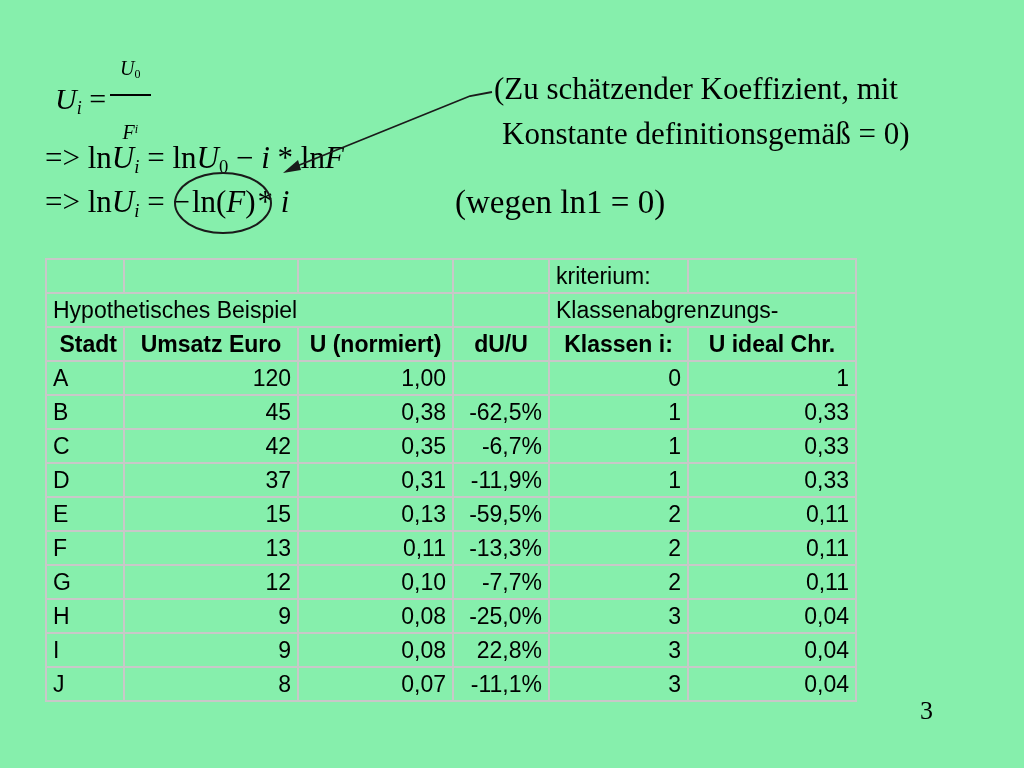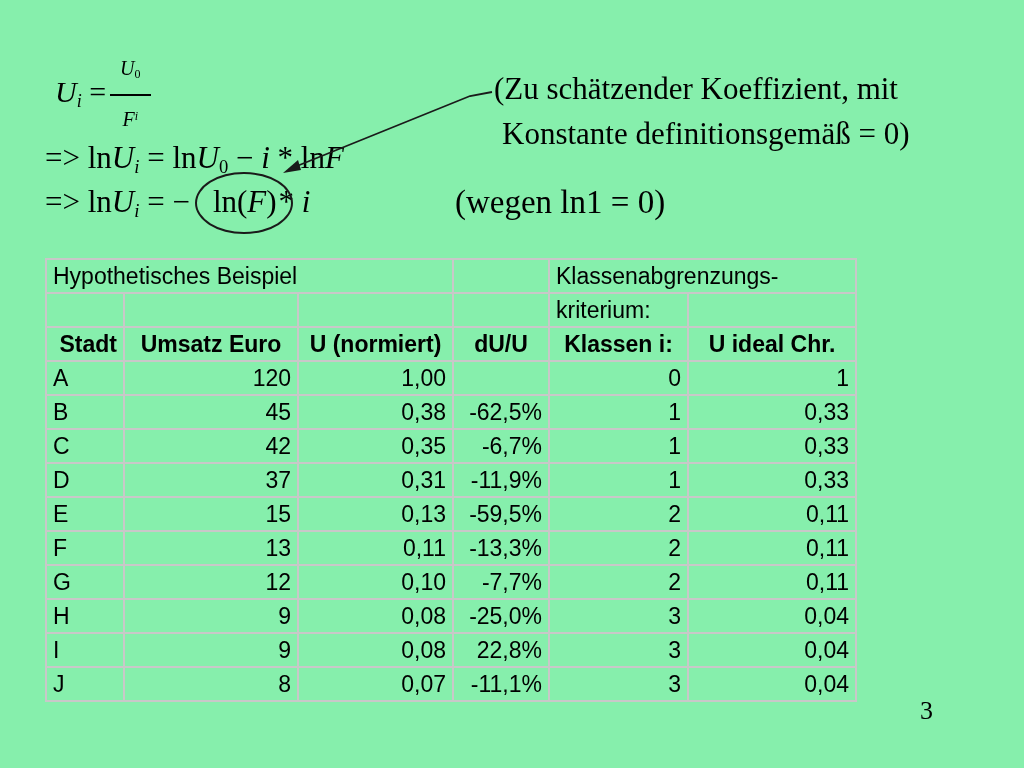--- a/index.html
+++ b/index.html
@@ -18,26 +18,26 @@
   .seg-rm  { font-style: normal; }
   .seg-it  { font-style: italic; }
   .seg-sub-it { font-style: italic; font-size: 0.60em; vertical-align: -0.28em; letter-spacing:0; }
   .seg-sub-rm { font-style: normal; font-size: 0.60em; vertical-align: -0.28em; }
   .seg-sup-it { font-style: italic; font-size: 0.60em; vertical-align: 0.52em; }
 
   .f1 { left: 55px; top: 50px; font-size: 30px; display: flex; align-items: center; }
   .f1 .lhs { display: inline-block; }
   .frac { display: inline-block; text-align: center; font-size: 20px; margin-left: 4px; }
   .frac .num { display: block; padding: 0 10px 2px 10px; border-bottom: 2px solid #000; line-height: 36px; }
-  .frac .den { display: block; padding: 2px 10px 0 10px; line-height: 36px; }
+  .frac .den { display: block; padding: 15px 10px 0 10px; line-height: 36px; }
 
   .f2 { left: 45px; top: 140px; font-size: 31px; }
   .f3 { left: 45px; top: 184px; font-size: 31px; }
 
-  .circled { position: relative; display: inline-block; padding: 0 2px; margin-left: 21px; }
+  .circled { position: relative; display: inline-block; padding: 0 2px; }
   .circled::after {
     content: "";
     position: absolute;
     left: -16px; right: -14px; top: -12px; bottom: -14px;
     border: 2px solid #1a1a1a;
     border-radius: 50%;
     pointer-events: none;
   }
 
   
@@ -117,31 +117,31 @@
     <colgroup>
       <col style="width:78px">
         <col style="width:174px">
         <col style="width:155px">
       <col style="width:96px">
         <col style="width:139px">
         <col style="width:168px">
     </colgroup>
     <tbody>
       <tr>
-        <td colspan="3" class="al">Hypothetisches Beispiel</td>
-        <td></td>
-        <td colspan="2" class="al">Klassenabgrenzungs-</td>
+        <td></td>
+        <td></td>
+        <td></td>
+        <td></td>
+        <td class="al">kriterium:</td>
+        <td></td>
       </tr>
       <tr>
-        <td></td>
-        <td></td>
-        <td></td>
-        <td></td>
-        <td class="al">kriterium:</td>
-        <td></td>
+        <td colspan="3" class="al">Hypothetisches Beispiel</td>
+        <td></td>
+        <td colspan="2" class="al">Klassenabgrenzungs-</td>
       </tr>
       <tr>
         <th class="al">Stadt</th>
         <th>Umsatz Euro</th>
         <th>U (normiert)</th>
         <th>dU/U</th>
         <th>Klassen i:</th>
         <th>U ideal Chr.</th>
       </tr>
 

